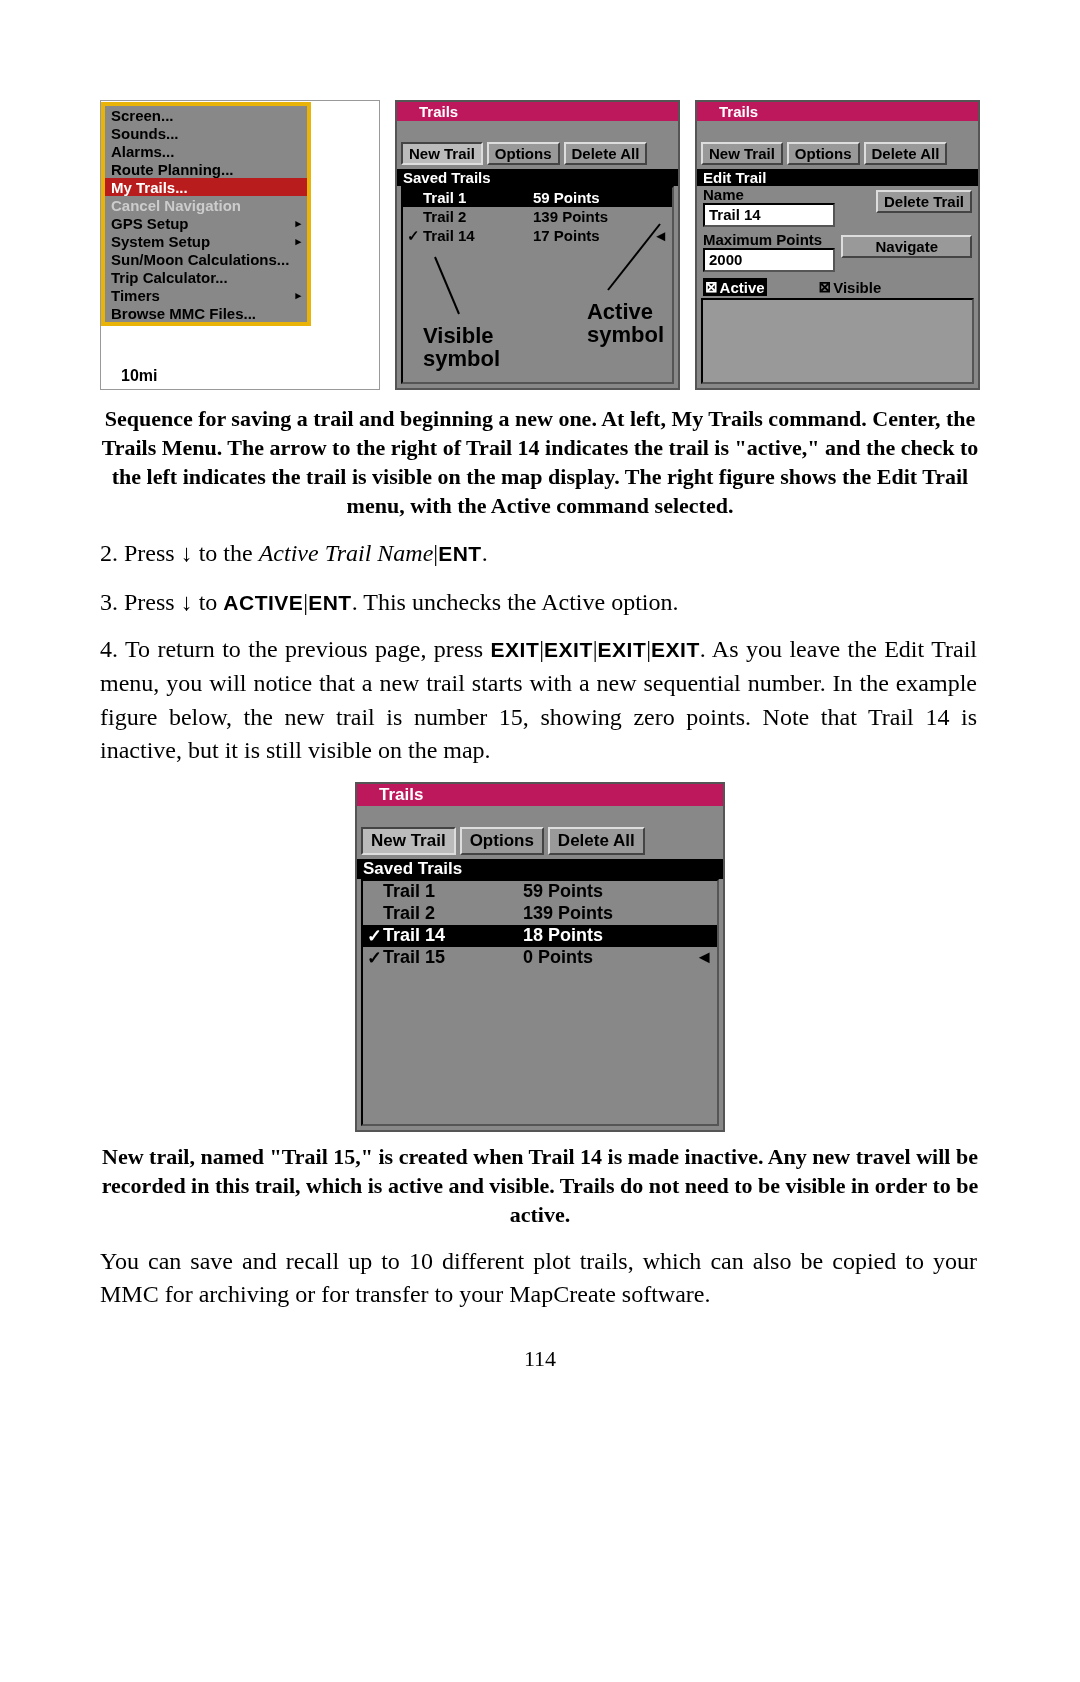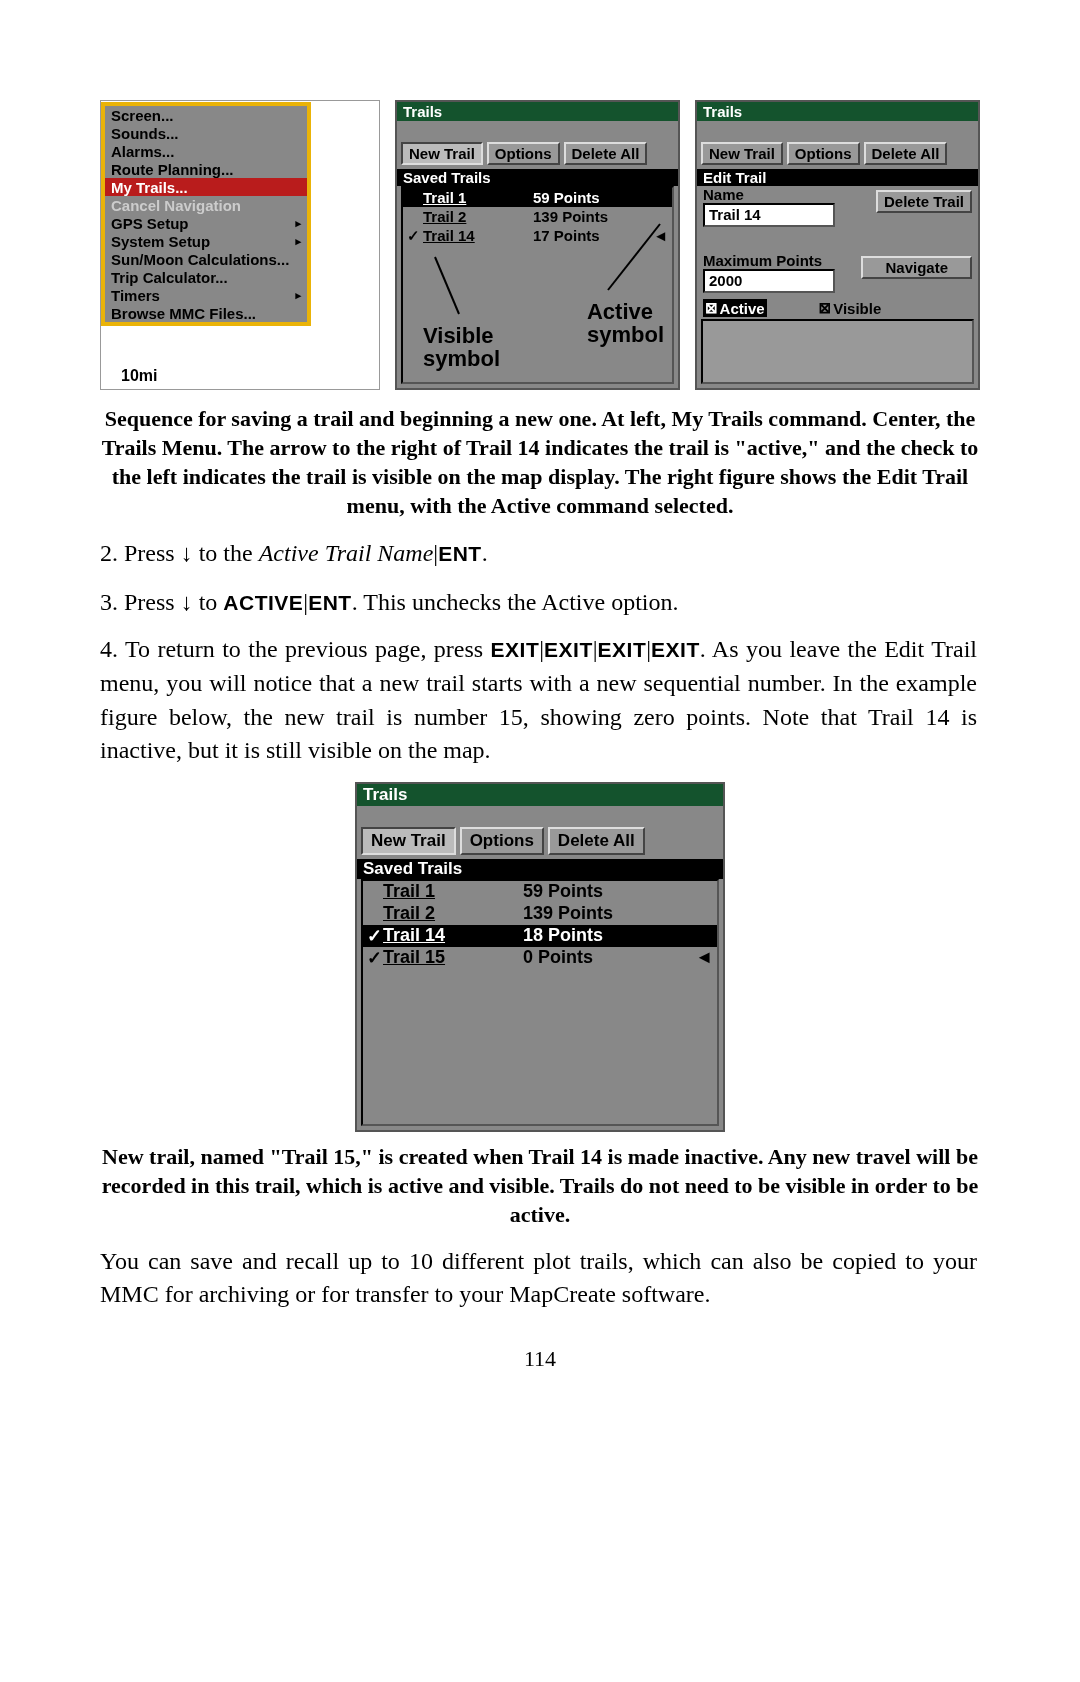--- a/index.html
+++ b/index.html
@@ -87,25 +87,25 @@
     font-size: 11px;
   }
 
   .panel.center, .panel.right, .panel.second {
     width: 285px;
     height: 290px;
     display: flex;
     flex-direction: column;
   }
   .titlebar {
-    background: #14532d;
+    background: #be185d;
     color: #fff;
     font-weight: bold;
     font-size: 15px;
-    padding: 1px 6px;
+    padding: 1px 22px;
   }
   .toprow {
     display: flex;
     gap: 4px;
     padding: 21px 4px 4px 4px;
   }
   .btn {
     background: #999;
     border-top: 2px solid #ddd;
     border-left: 2px solid #ddd;
@@ -145,21 +145,21 @@
     font-weight: bold;
     font-size: 15px;
     padding: 0 4px;
     align-items: center;
     height: 19px;
   }
   .row .chk {
     width: 16px;
     flex-shrink: 0;
   }
-  .row .nm { width: 110px; text-decoration: underline; }
+  .row .nm { width: 110px; }
   .row .pts { flex: 1; text-align: left; }
   .row .arr { width: 18px; text-align: right; }
   .row.sel { background: #000; color: #fff; }
 
   .callout {
     position: absolute;
     font-family: Arial, Helvetica, sans-serif;
     font-weight: bold;
     font-size: 22px;
     color: #000;
@@ -348,26 +348,26 @@
         <div class="btn">Delete All</div>
       </div>
       <div class="subhdr">Edit Trail</div>
       <div style="display:flex; align-items:flex-start;">
         <div style="flex:1;">
           <div class="fieldlabel">Name</div>
           <div class="fieldinput" style="width:120px;">Trail 14</div>
         </div>
         <div class="btn" style="margin:4px 6px 0 0;">Delete Trail</div>
       </div>
-      <div style="display:flex; align-items:flex-start;margin-top:21px;">
+      <div style="display:flex; align-items:flex-start;">
         <div style="flex:1;">
           <div class="fieldlabel">Maximum Points</div>
           <div class="fieldinput" style="width:120px;">2000</div>
         </div>
-        <div class="btn" style="margin:4px 6px 0 0; padding:1px 22px;">Navigate</div>
+        <div class="btn" style="margin:4px 6px 0 0; padding:1px 32px;">Navigate</div>
       </div>
       <div class="rowflex" style="margin-top:2px;">
         <span class="check sel">
             <span>⊠</span>
             <span>Active</span>
           </span>
         <span style="width:40px;"></span>
         <span class="check">
             <span>⊠</span>
             <span>Visible</span>

